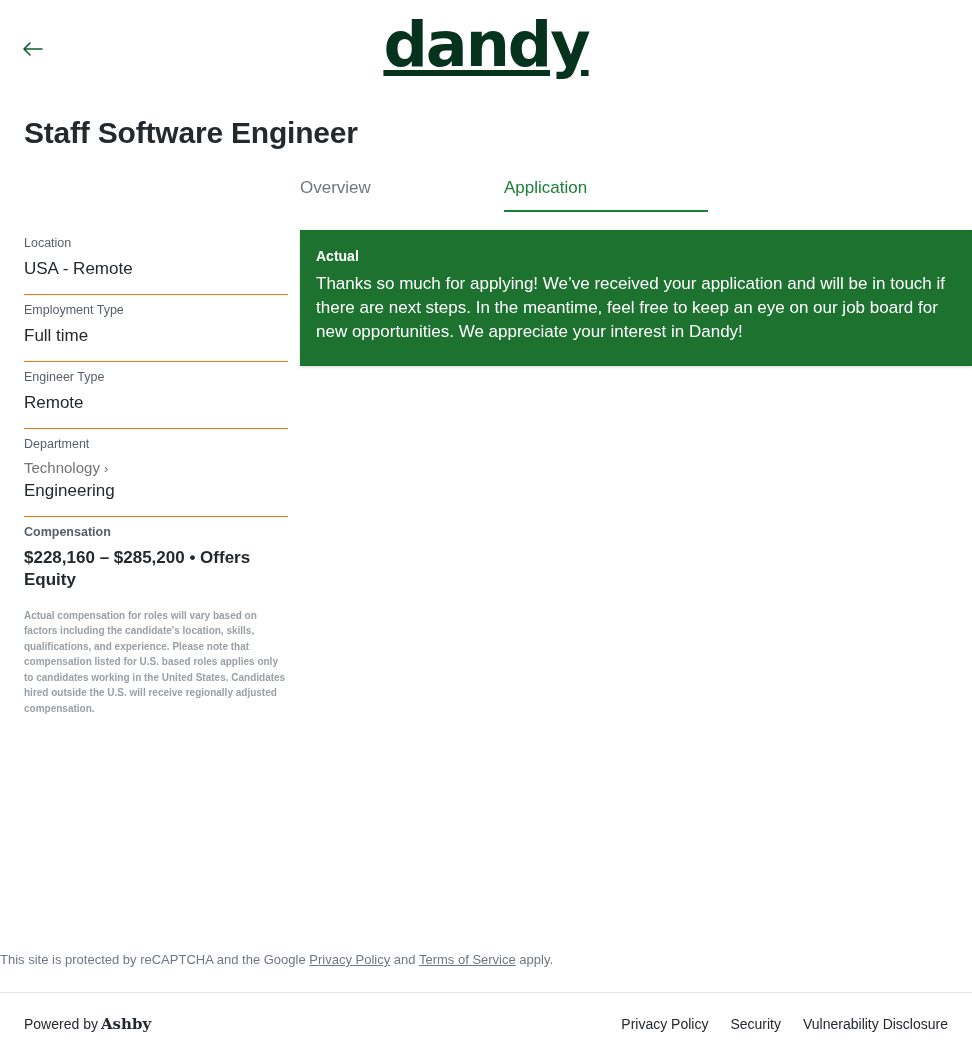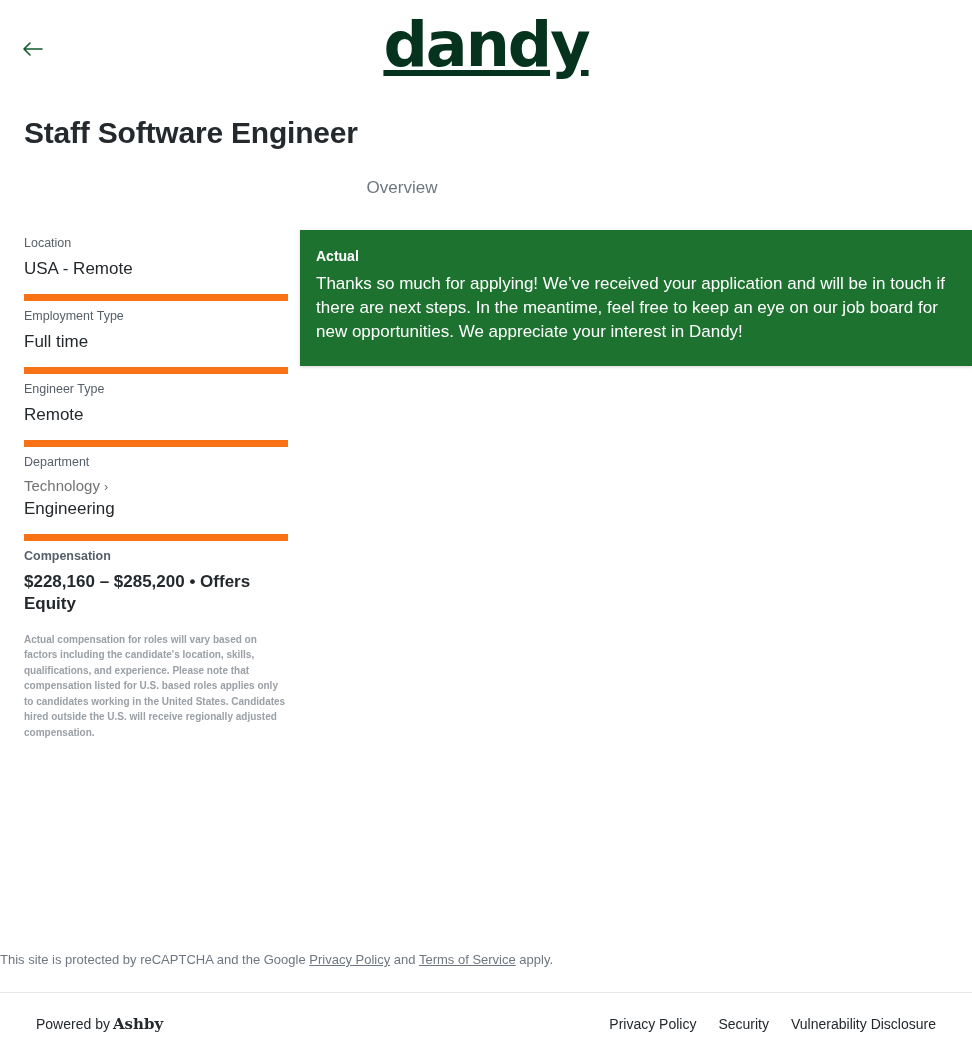--- a/index.html
+++ b/index.html
@@ -66,41 +66,40 @@
     position: absolute;
     left: 300px;
     top: 172px;
     display: flex;
     gap: 0;
   }
   .tab {
     font-size: 17px;
     padding: 6px 0 12px 0;
     width: 204px;
-    text-align: center;
     cursor: pointer;
     color: #6e7781;
     border-bottom: 2px solid transparent;
   }
   .tab.active {
     color: #1a7f37;
     border-bottom: 2px solid #1a7f37;
     font-weight: normal;
   }
 
   
   .sidebar {
     position: absolute;
     left: 24px;
     top: 228px;
     width: 264px;
   }
   .field {
     padding: 8px 0 14px 0;
-    border-bottom: 7px solid #f97316;
+    border-bottom: 1px solid #f97316;
   }
   .field:last-child { border-bottom: none; font-weight: bold; }
   .field-label {
     font-size: 12.5px;
     color: #57606a;
     margin-bottom: 8px;
   }
   .field-value {
     font-size: 17px;
     color: #24292e;
@@ -159,21 +158,21 @@
   .footer {
     position: absolute;
     left: 0;
     right: 0;
     bottom: 0;
     height: 62px;
     border-top: 1px solid #e6e6e6;
     display: flex;
     align-items: center;
     justify-content: space-between;
-    padding: 0 36px;
+    padding: 0 24px;
   }
   .powered {
     font-size: 14px;
     color: #24292e;
   }
   .powered .ashby {
     font-family: "DejaVu Serif", serif;
     font-weight: bold;
     font-size: 15px;
     margin-left: 3px;
@@ -199,20 +198,21 @@
         <path d="M21 10 H3 M9 4 L3 10 L9 16" stroke="#0d5c2b" stroke-width="1.6" fill="none" stroke-linecap="round" stroke-linejoin="round"></path>
       </svg>
     </div>
     <div class="logo">dandy</div>
   </div>
 
   <h1 class="job-title">Staff Software Engineer</h1>
 
   <div class="tabs">
     <div class="tab">Overview</div>
+    <div class="tab active">Application</div>
   </div>
 
   <div class="sidebar">
 
     <div class="field">
       <div class="field-label">Location</div>
       <div class="field-value">USA - Remote</div>
     </div>
 
     <div class="field">

